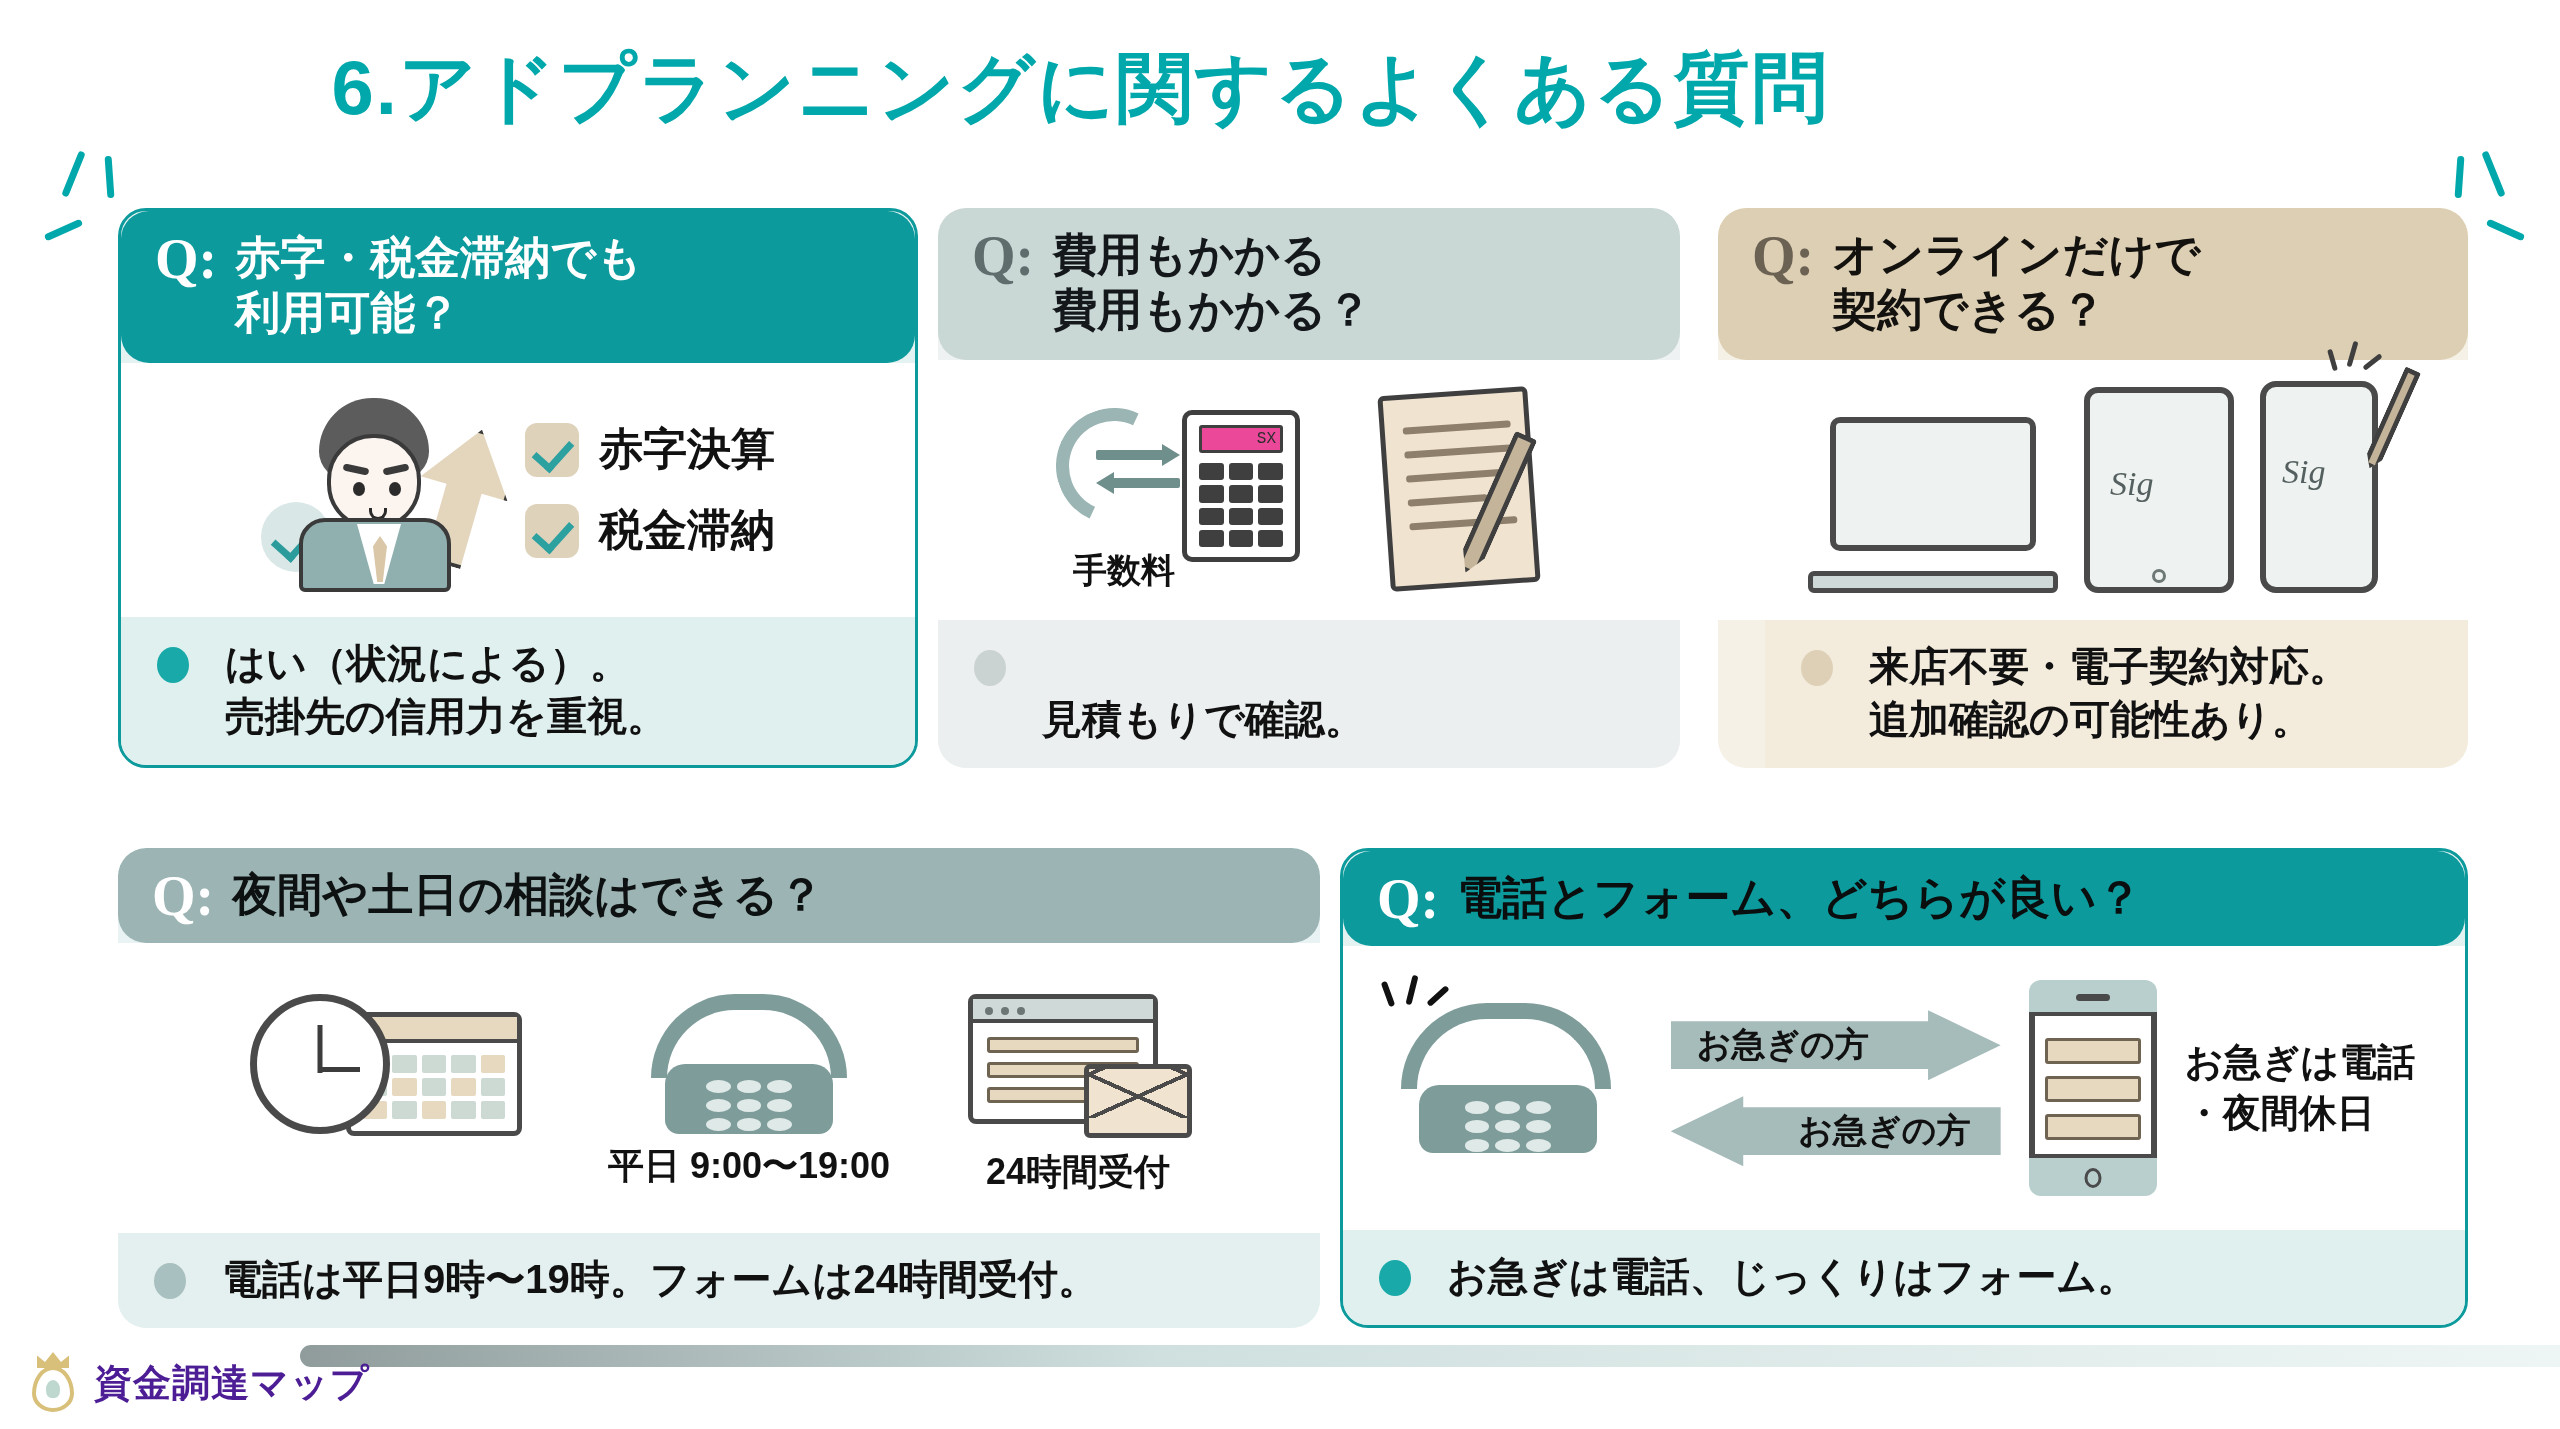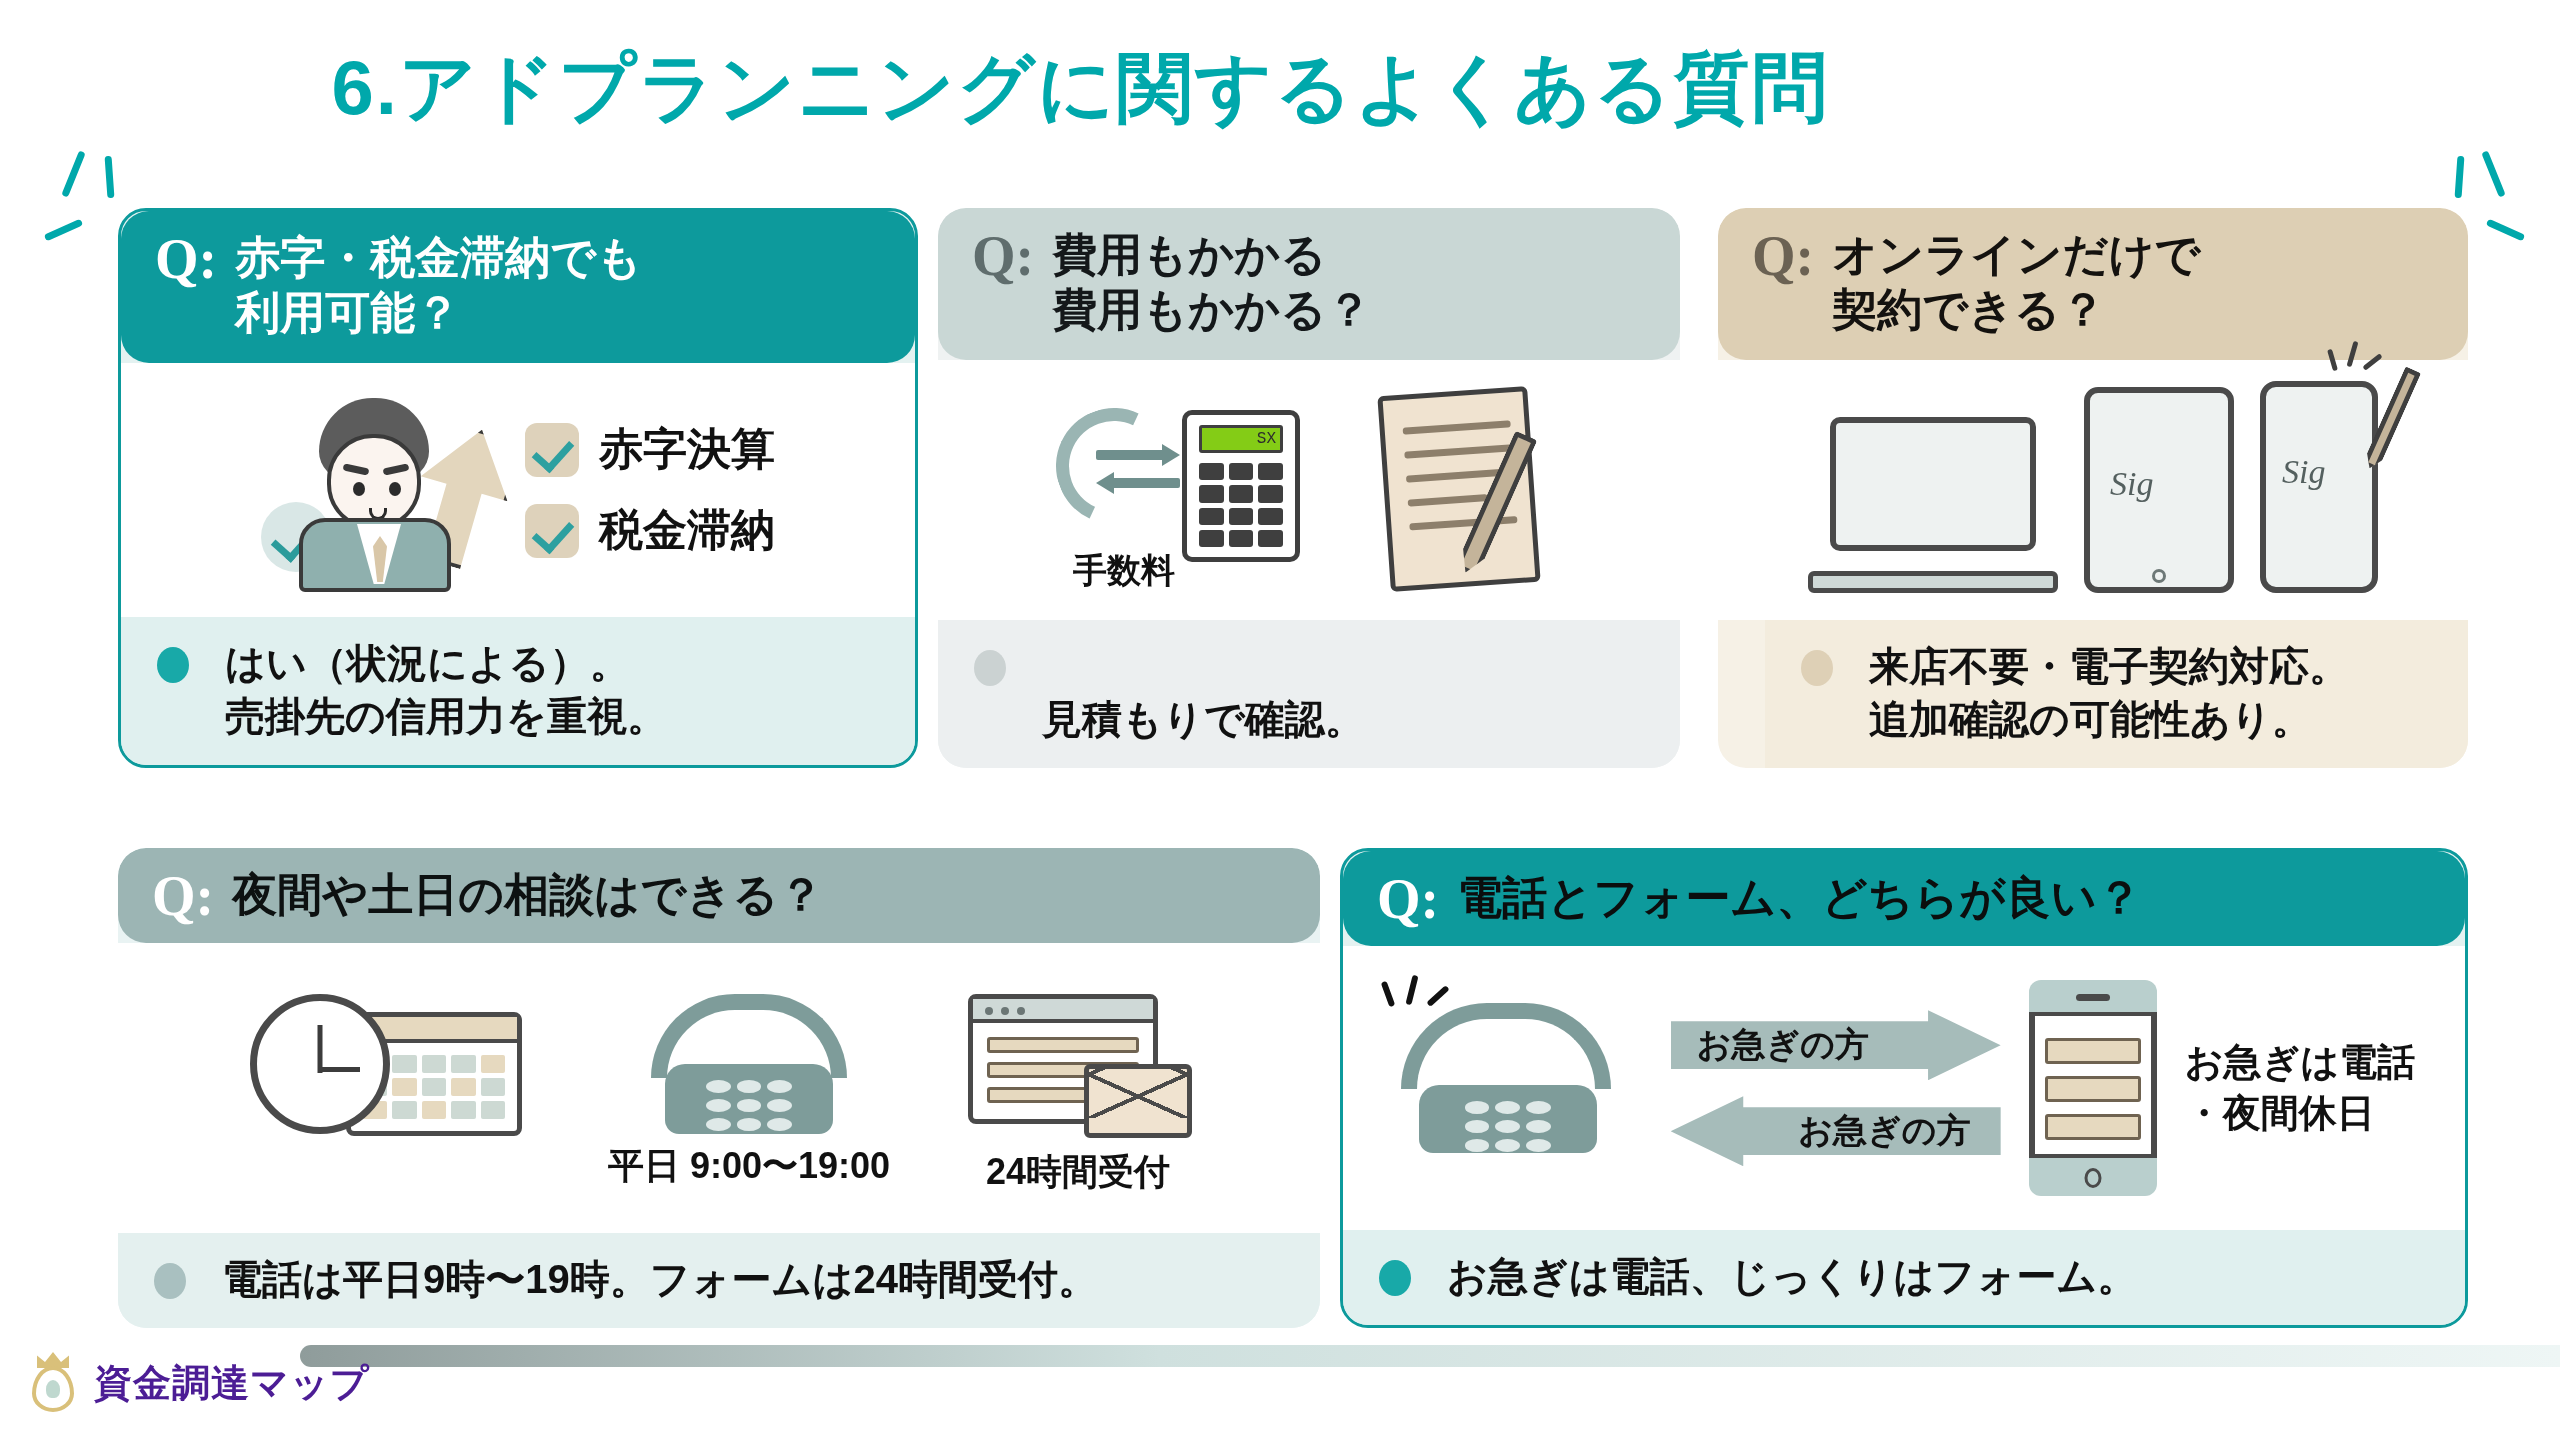--- a/index.html
+++ b/index.html
@@ -157,21 +157,21 @@
   .swap i.a { top: 8px; left: 0; width: 72px; }
   .swap i.b { top: 36px; left: 12px; width: 72px; }
   .swap u { position: absolute; width: 0; height: 0; border-style: solid; }
   .swap u.a { top: 2px; left: 66px; border-width: 11px 0 11px 18px;
               border-color: transparent transparent transparent #6f8f8d; }
   .swap u.b { top: 30px; left: 0px; border-width: 11px 18px 11px 0;
               border-color: transparent #6f8f8d transparent transparent; }
   .calc { position: absolute; left: 138px; top: 20px; width: 118px; height: 152px;
           background: #ffffff; border: 5px solid #3f3f3f; border-radius: 10px; }
   .calc-screen { position: absolute; left: 12px; top: 10px; right: 12px; height: 28px;
-          background: #84cc16; border: 3px solid #3f3f3f; border-radius: 3px;
+          background: #ec4899; border: 3px solid #3f3f3f; border-radius: 3px;
           font-size: 16px; color: #2d2d2d; text-align: right; padding-right: 4px;
           font-family: "Liberation Mono", monospace; line-height: 22px; }
   .calc-keys { position: absolute; left: 12px; top: 48px; right: 12px; bottom: 10px;
           display: grid; grid-template-columns: repeat(3,1fr); grid-template-rows: repeat(4,1fr);
           gap: 5px; }
   .calc-keys span { background: #3f3f3f; border-radius: 3px; }
   .fee-label { position: absolute; left: 0; top: 158px; width: 160px;
           font-size: 34px; font-weight: 700; color: #111; text-align: center; }
   .doc { position: relative; width: 200px; height: 210px; }
   .doc-sheet { position: absolute; left: 10px; top: 6px; width: 150px; height: 196px;

